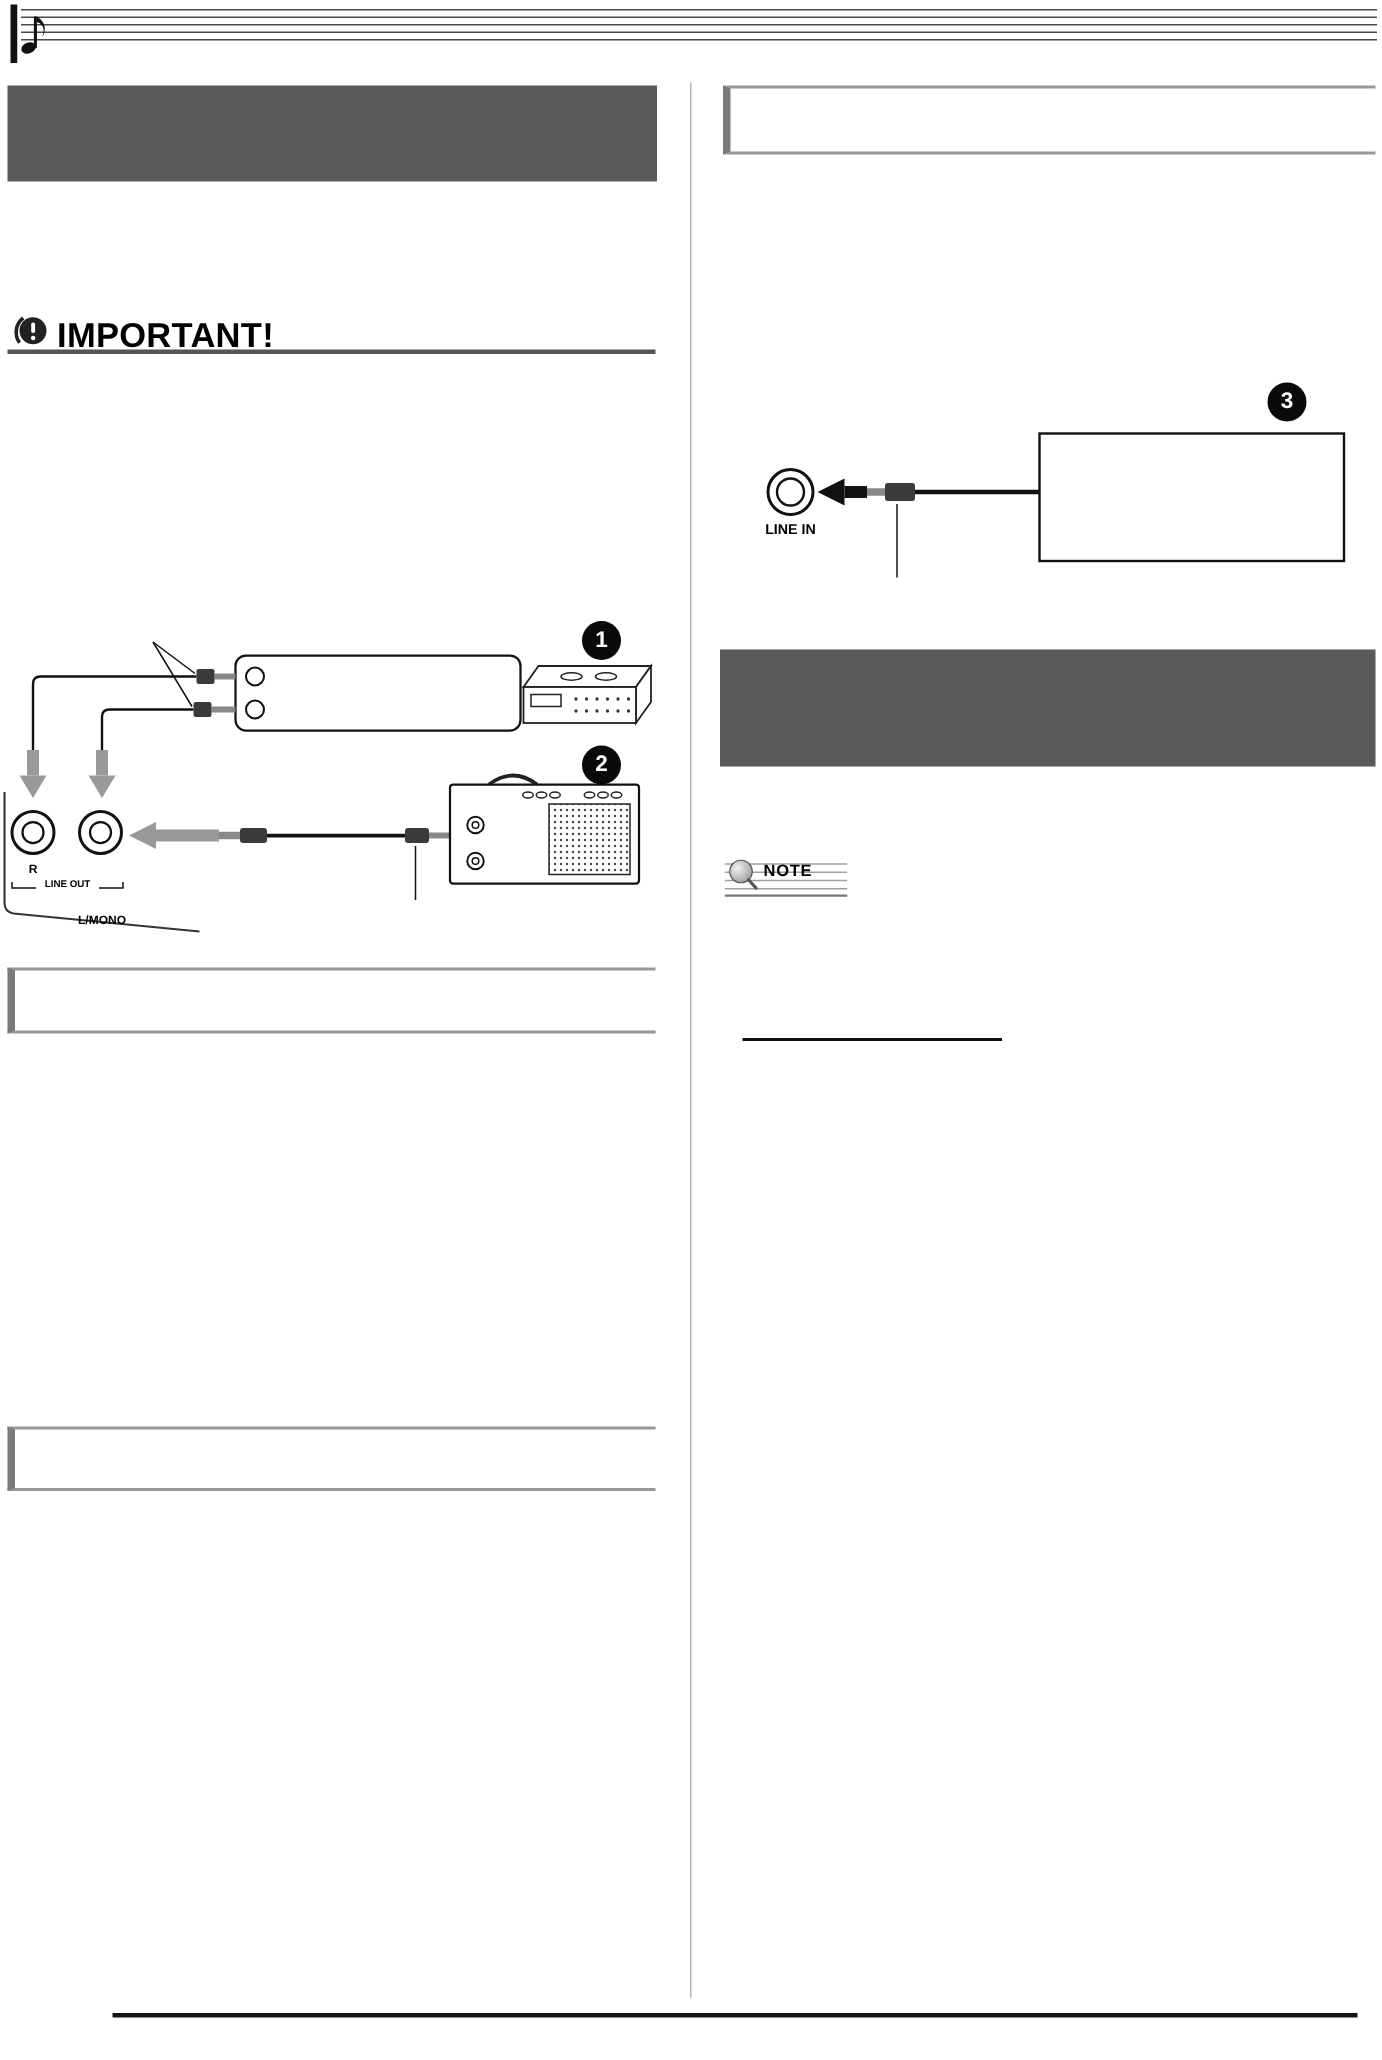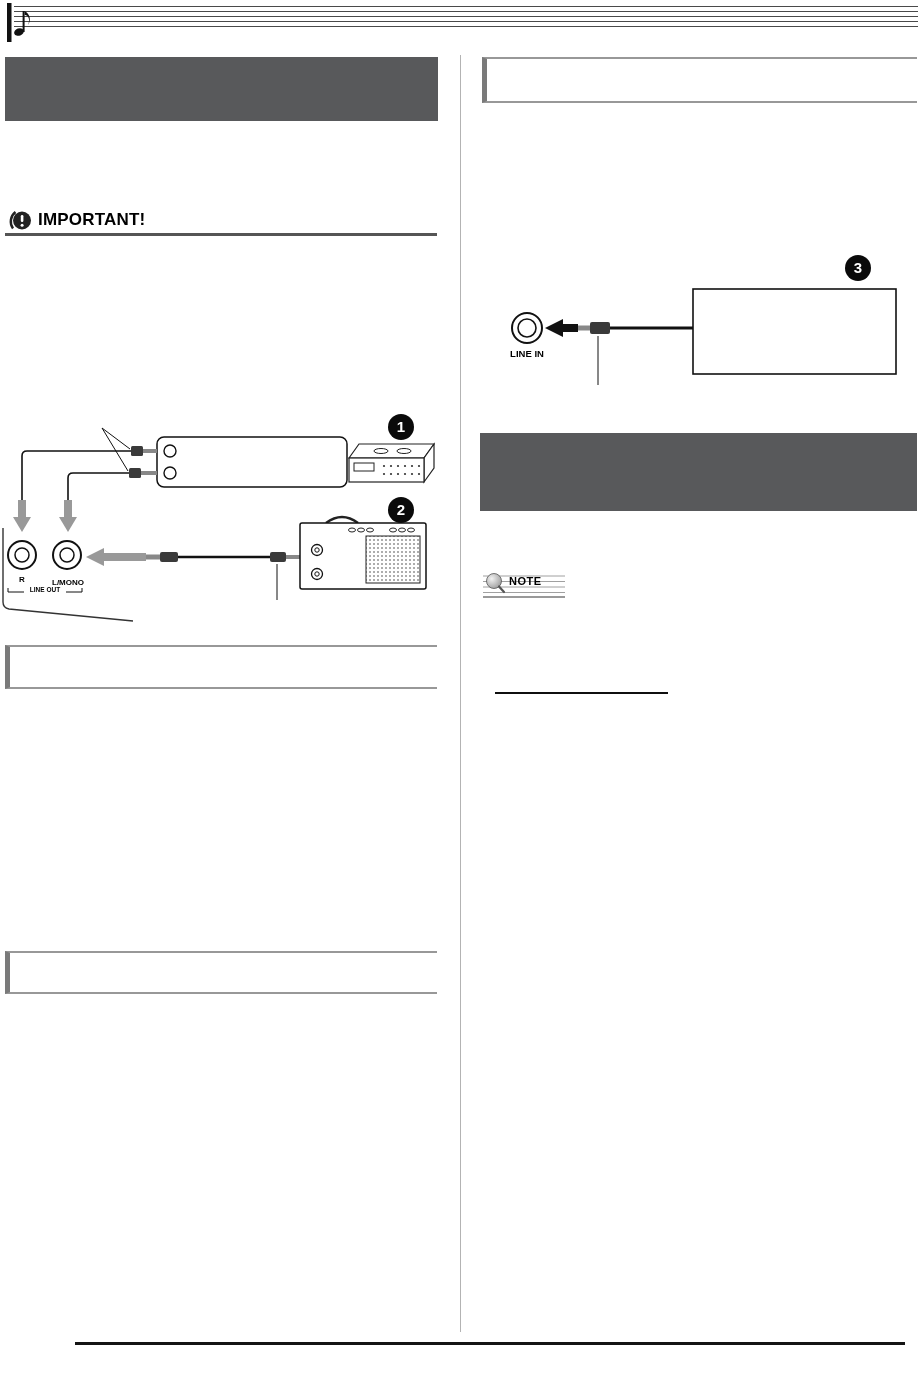--- a/index.html
+++ b/index.html
@@ -14,21 +14,21 @@
     border-left:5px solid #7a7a7a;
     border-top:2px solid #989898;
     border-bottom:2px solid #989898;
     background:#fff;
   }
   .fig{
     width:26px;height:26px;border-radius:50%;background:#0a0a0a;color:#fff;
     font-weight:bold;font-size:15px;text-align:center;line-height:26px;
   }
   .small-lbl{font-weight:bold;text-align:center;display:block;}
-  .important-lbl{font-size:17px;font-weight:bold;letter-spacing:0.2px;}
+  .important-lbl{font-size:23px;font-weight:bold;letter-spacing:0.2px;}
   .note-text{font-size:11px;font-weight:bold;letter-spacing:0.5px;}
   .rule{background:#555;}
   .thinline{background:#0f0f0f;}
   svg{display:block;}
 </style>
 </head>
 <body>
 
 <svg class="abs" style="left:0;top:0" width="921" height="46" viewBox="0 0 921 46">
   <rect x="7" y="3" width="4.5" height="39" fill="#111"></rect>
@@ -158,21 +158,21 @@
     </g>
     <rect x="366" y="118" width="54" height="47" fill="url(#grillePat)" stroke="#222" stroke-width="1"></rect>
     <circle cx="317" cy="132" r="5.5" fill="#fff" stroke="#111" stroke-width="1.3"></circle>
     <circle cx="317" cy="132" r="2.2" fill="none" stroke="#111" stroke-width="1"></circle>
     <circle cx="317" cy="156" r="5.5" fill="#fff" stroke="#111" stroke-width="1.3"></circle>
     <circle cx="317" cy="156" r="2.2" fill="none" stroke="#111" stroke-width="1"></circle>
   </g>
 </svg>
 
 <span class="abs small-lbl" style="left:14px;top:575px;width:16px;font-size:8px">R</span>
-<span class="abs small-lbl" style="left:41px;top:578px;width:54px;font-size:8px">L/MONO</span>
+<span class="abs small-lbl" style="left:41px;top:609px;width:54px;font-size:8px">L/MONO</span>
 <span class="abs small-lbl" style="left:24px;top:585px;width:42px;font-size:6.5px;line-height:9px">LINE OUT</span>
 
 <span class="abs fig" style="left:388px;top:414px">1</span>
 <span class="abs fig" style="left:388px;top:497px">2</span>
 
 <div class="abs subhead" style="left:5px;top:645px;width:432px;height:44px"></div>
 <div class="abs subhead" style="left:5px;top:951px;width:432px;height:43px"></div>
 
 <div class="abs subhead" style="left:482px;top:57px;width:435px;height:46px"></div>
 

